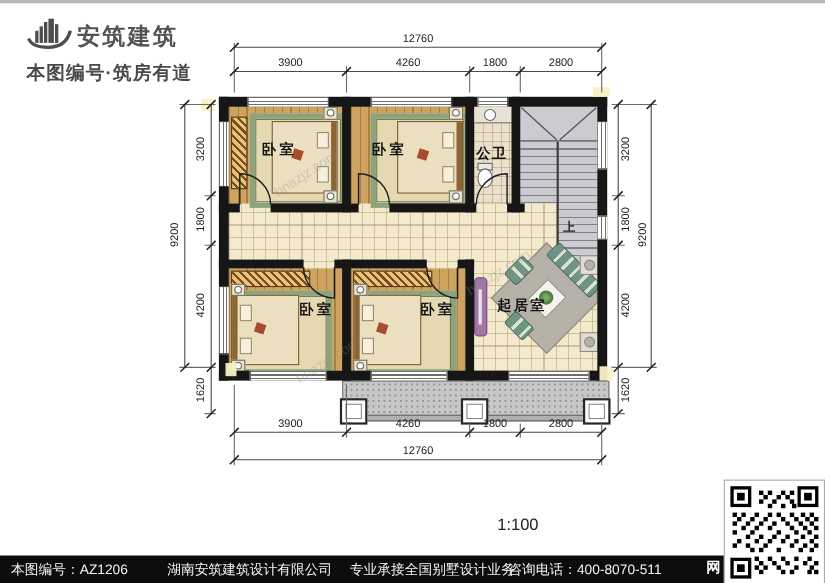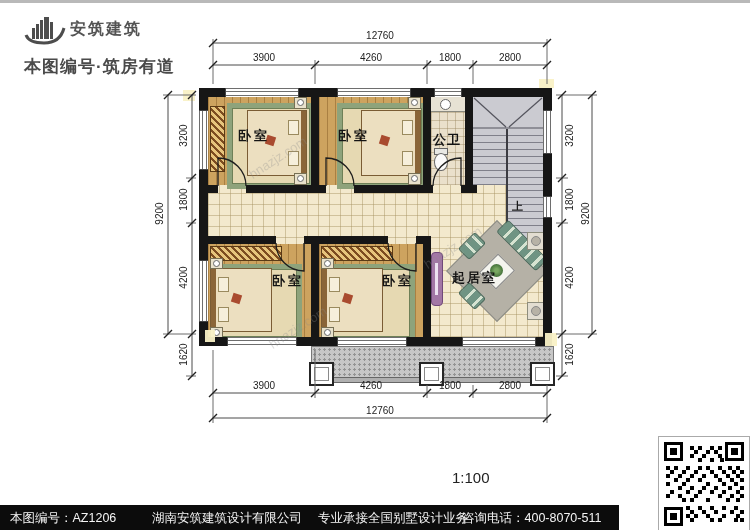--- a/index.html
+++ b/index.html
@@ -1,20 +1,20 @@
 <!DOCTYPE html>
 <html><head>
 <meta charset="utf-8">
 <style>
   html,body{margin:0;padding:0;background:#fff;}
   .stage{position:relative;width:750px;height:530px;background:#fff;overflow:hidden;
          font-family:"Liberation Sans","DejaVu Sans",sans-serif;}
   .top-edge{position:absolute;left:0;top:0;width:750px;height:3px;background:#b9b9b9;z-index:12;}
   
-  .logo-name{position:absolute;left:70px;top:19px;font-size:16px;font-weight:bold;color:#535353;letter-spacing:2px;z-index:3;}
+  .logo-name{position:absolute;left:70px;top:19px;font-size:21px;font-weight:bold;color:#535353;letter-spacing:2px;z-index:3;}
   .logo-tag{position:absolute;left:24px;top:55px;font-size:17px;font-weight:bold;color:#4a4a4a;letter-spacing:1px;z-index:3;}
   .logo-icon{position:absolute;left:22px;top:15px;z-index:3;}
   
   .floor-tile{position:absolute;z-index:1;background-color:#f3e9cd;
     background-image:repeating-linear-gradient(0deg,rgba(165,145,95,.45) 0 1px,transparent 1px 11px),
                      repeating-linear-gradient(90deg,rgba(165,145,95,.45) 0 1px,transparent 1px 11px);}
   .floor-wood{position:absolute;z-index:2;background-color:#cda35f;
     background-image:repeating-linear-gradient(90deg,rgba(110,70,20,.38) 0 1px,transparent 1px 8px);}
   .floor-bath{position:absolute;z-index:2;background-color:#eae0cb;
     background-image:repeating-linear-gradient(0deg,rgba(150,130,90,.4) 0 1px,transparent 1px 8px),
@@ -64,21 +64,21 @@
   .up-label{position:absolute;z-index:7;font-size:11px;font-weight:bold;color:#1a1a1a;}
   .dim{position:absolute;z-index:8;font-size:10px;color:#1d1d1d;text-align:center;white-space:nowrap;}
   .dim-v{width:44px;transform:rotate(-90deg);}
   .watermark{position:absolute;z-index:9;color:rgba(140,140,140,.3);font-size:13px;transform:rotate(-33deg);pointer-events:none;}
   svg.overlay{position:absolute;left:0;top:0;z-index:7;pointer-events:none;}
   
   .title{position:absolute;left:308px;top:457px;z-index:4;font-size:27px;font-weight:bold;color:#101010;
          letter-spacing:4px;border-bottom:3px solid #101010;padding:0 5px 3px 2px;}
   .scale-note{position:absolute;left:452px;top:469px;z-index:4;font-size:15px;color:#222;}
   
-  .footer{position:absolute;left:0;top:505px;width:619px;height:25px;background:#0c0c0c;z-index:10;}
+  .footer{position:absolute;left:0;top:505px;width:750px;height:25px;background:#0c0c0c;z-index:10;}
   .footer span{position:absolute;top:5px;color:#f4f4f4;font-size:12.5px;white-space:nowrap;}
   .web-char{position:absolute;left:642px;top:507px;z-index:11;color:#fff;font-size:13px;font-weight:bold;}
   
   .qr{position:absolute;left:658px;top:436px;width:90px;height:94px;background:#fff;border:1px solid #aaa;z-index:11;}
   .fp{position:absolute;width:19px;height:19px;border:3px solid #000;box-sizing:border-box;}
   .fp i{position:absolute;inset:3px;background:#000;}
   .qr-dots{position:absolute;left:31px;top:9px;width:4px;height:4px;background:#000;
     box-shadow:
       8px 0 #000,20px 0 #000,28px 0 #000, 4px 4px #000,16px 4px #000,24px 4px #000,
       0 8px #000,12px 8px #000,28px 8px #000, 8px 12px #000,20px 12px #000,30px 12px #000,

